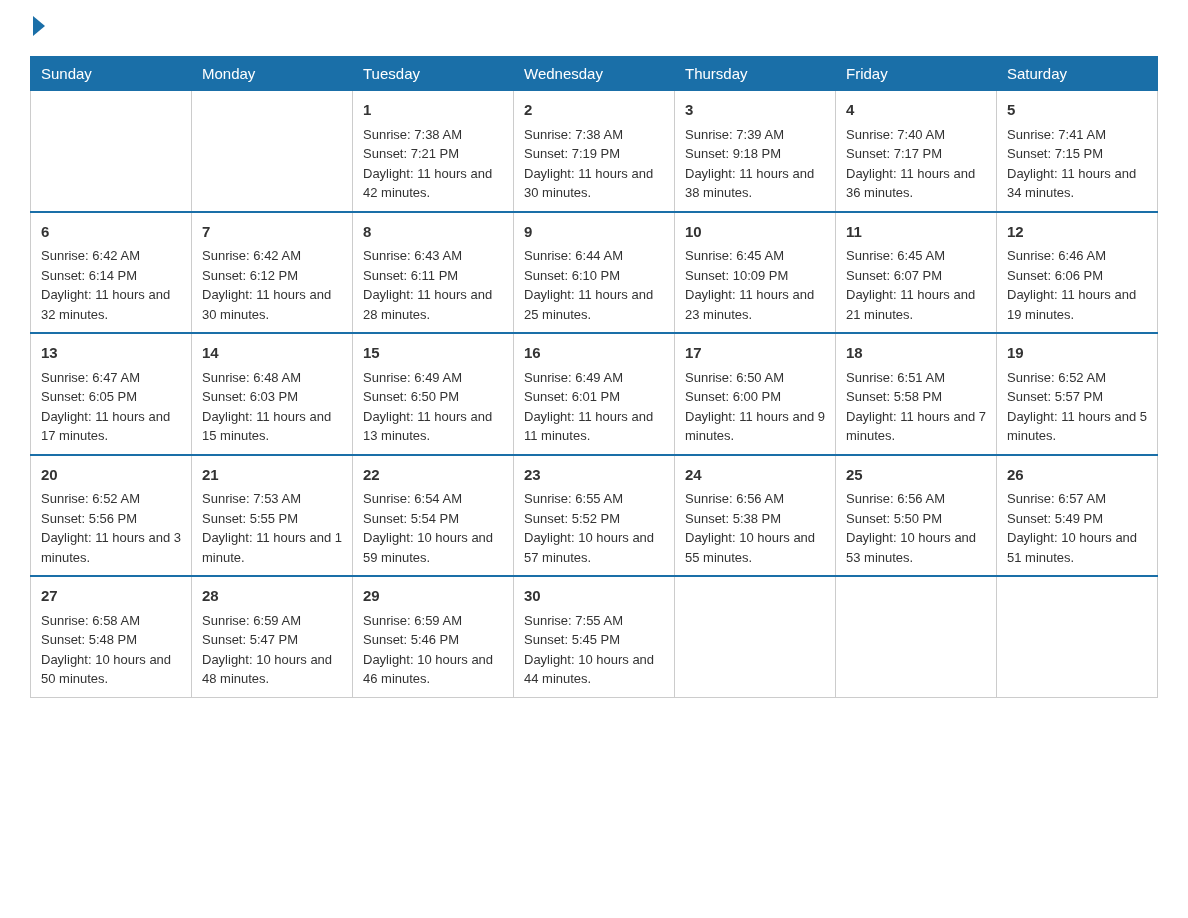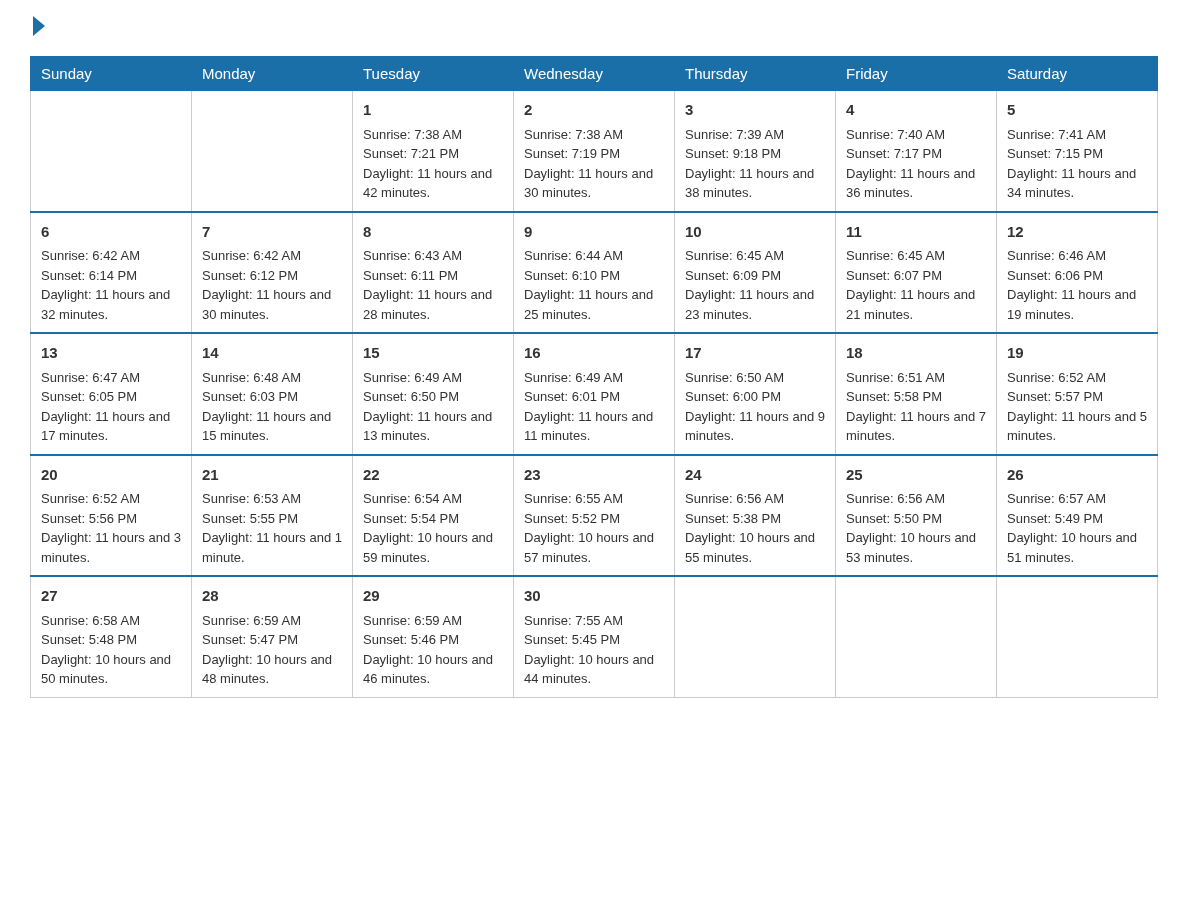--- a/index.html
+++ b/index.html
@@ -207,21 +207,21 @@
             <div class="day-number">9</div>
             <div>Sunrise: 6:44 AM</div>
             <div>Sunset: 6:10 PM</div>
             <div>Daylight: 11 hours and 25 minutes.</div>
           </div>
         </td>
         <td>
           <div class="cell-content">
             <div class="day-number">10</div>
             <div>Sunrise: 6:45 AM</div>
-            <div>Sunset: 6:09 PM</div>
+            <div>Sunset: 10:09 PM</div>
             <div>Daylight: 11 hours and 23 minutes.</div>
           </div>
         </td>
         <td>
           <div class="cell-content">
             <div class="day-number">11</div>
             <div>Sunrise: 6:45 AM</div>
             <div>Sunset: 6:07 PM</div>
             <div>Daylight: 11 hours and 21 minutes.</div>
           </div>
@@ -298,21 +298,21 @@
           <div class="cell-content">
             <div class="day-number">20</div>
             <div>Sunrise: 6:52 AM</div>
             <div>Sunset: 5:56 PM</div>
             <div>Daylight: 11 hours and 3 minutes.</div>
           </div>
         </td>
         <td>
           <div class="cell-content">
             <div class="day-number">21</div>
-            <div>Sunrise: 6:53 AM</div>
+            <div>Sunrise: 7:53 AM</div>
             <div>Sunset: 5:55 PM</div>
             <div>Daylight: 11 hours and 1 minute.</div>
           </div>
         </td>
         <td>
           <div class="cell-content">
             <div class="day-number">22</div>
             <div>Sunrise: 6:54 AM</div>
             <div>Sunset: 5:54 PM</div>
             <div>Daylight: 10 hours and 59 minutes.</div>

